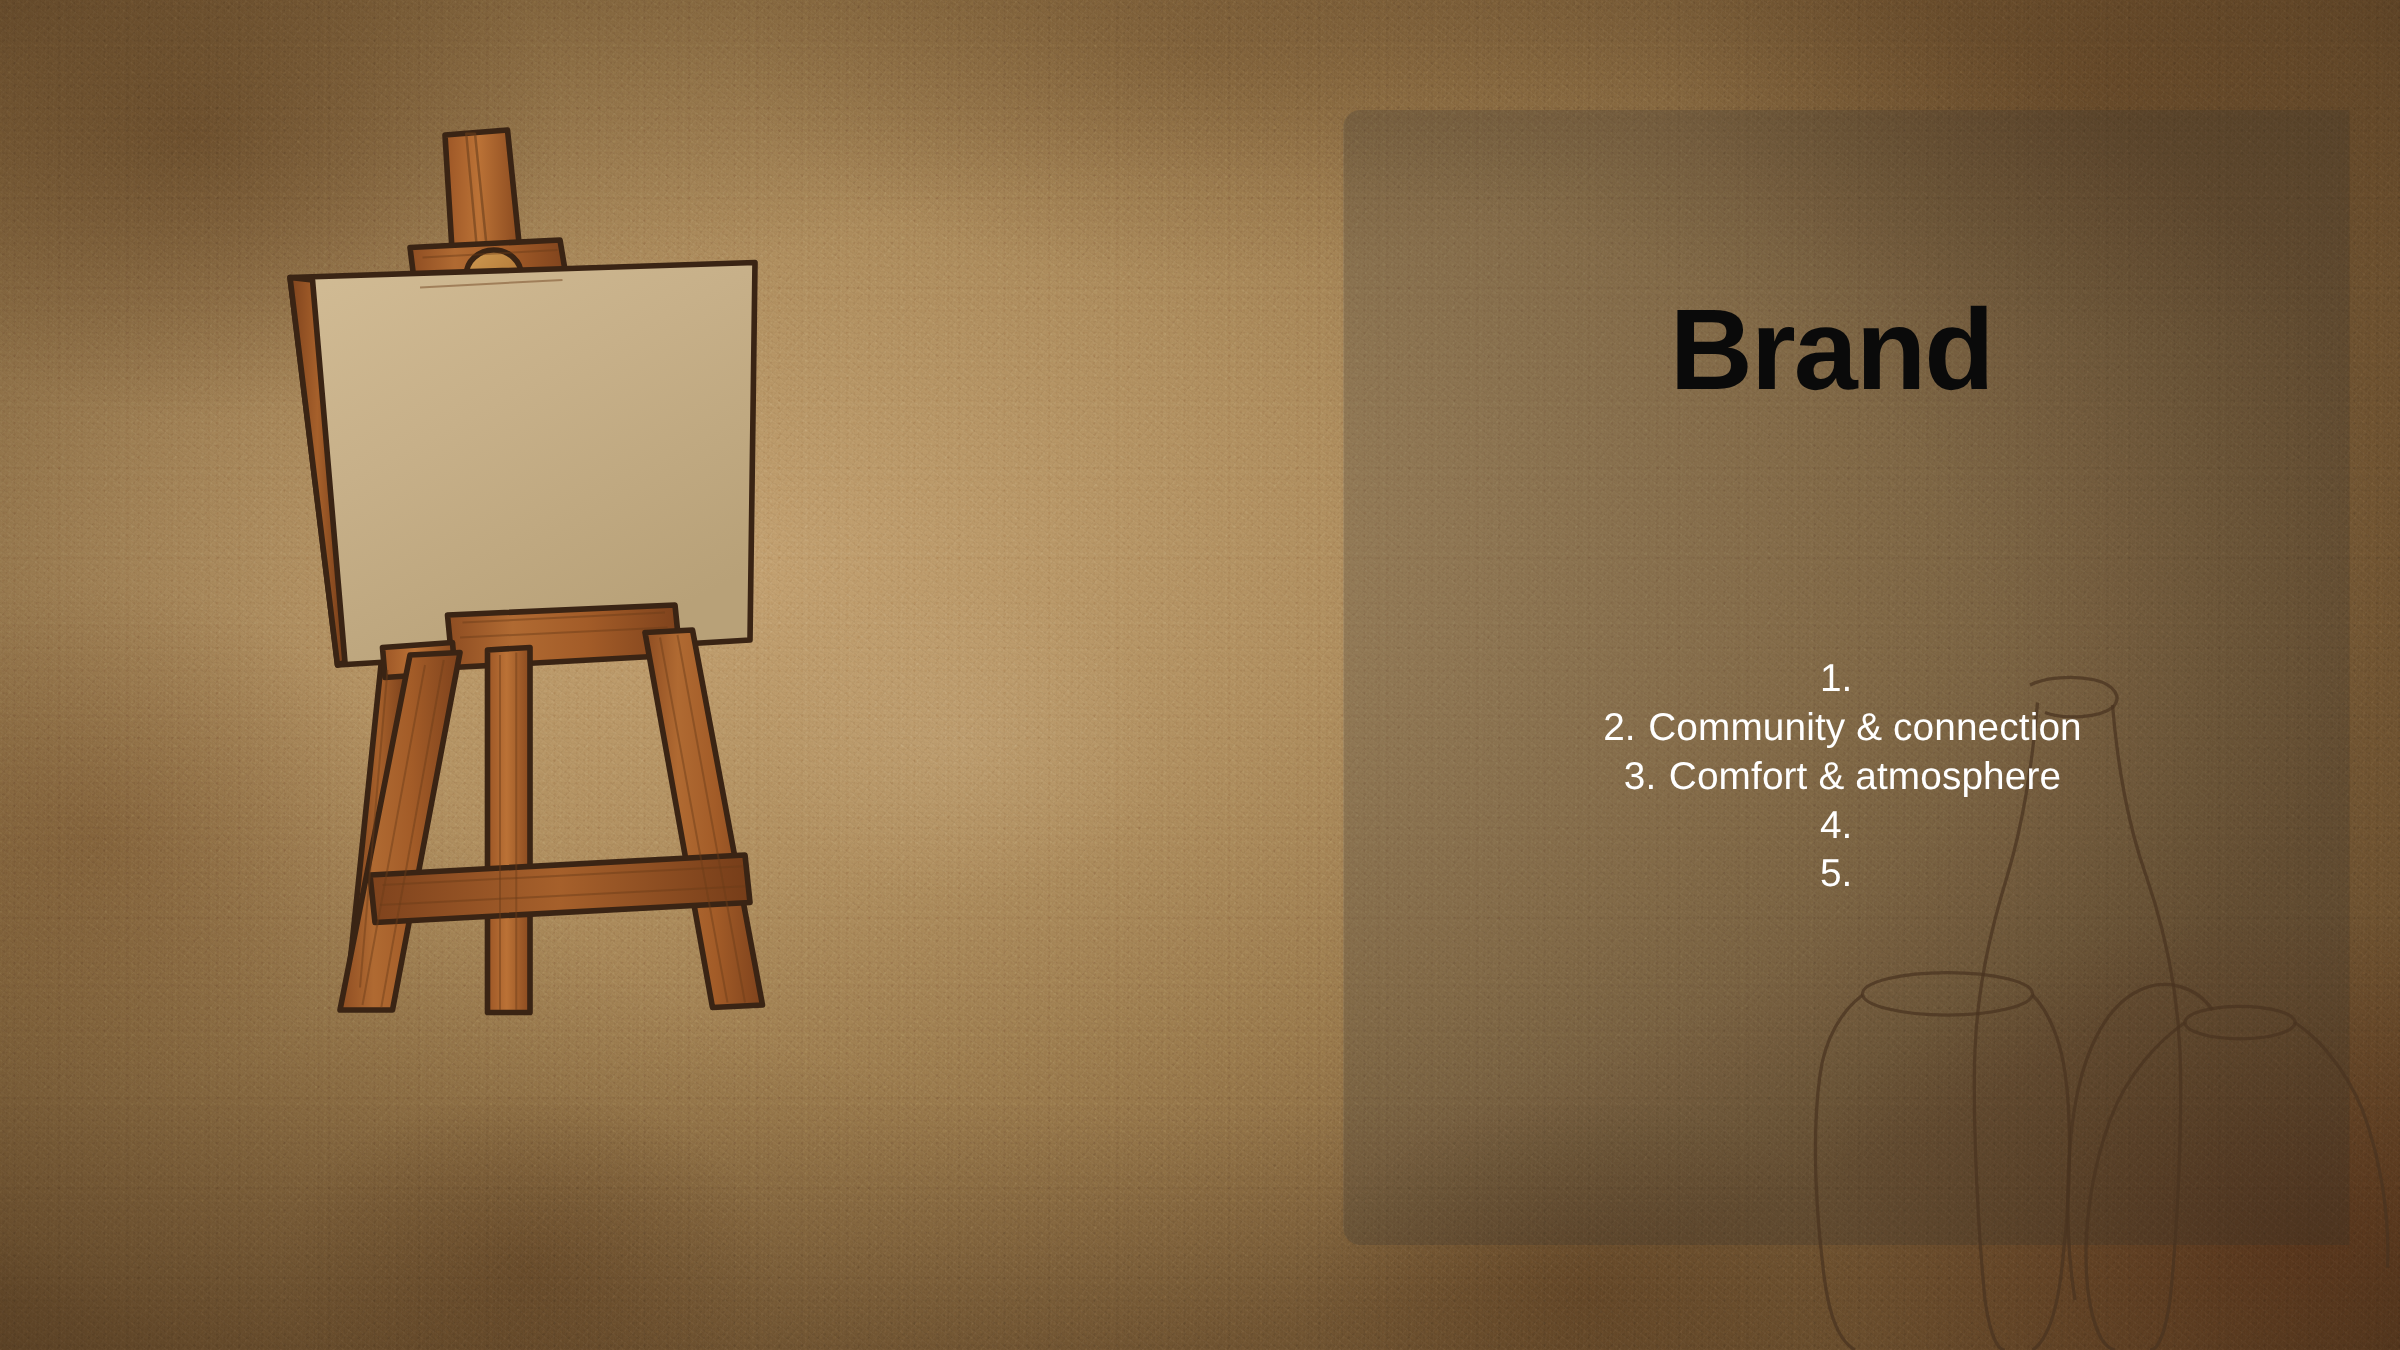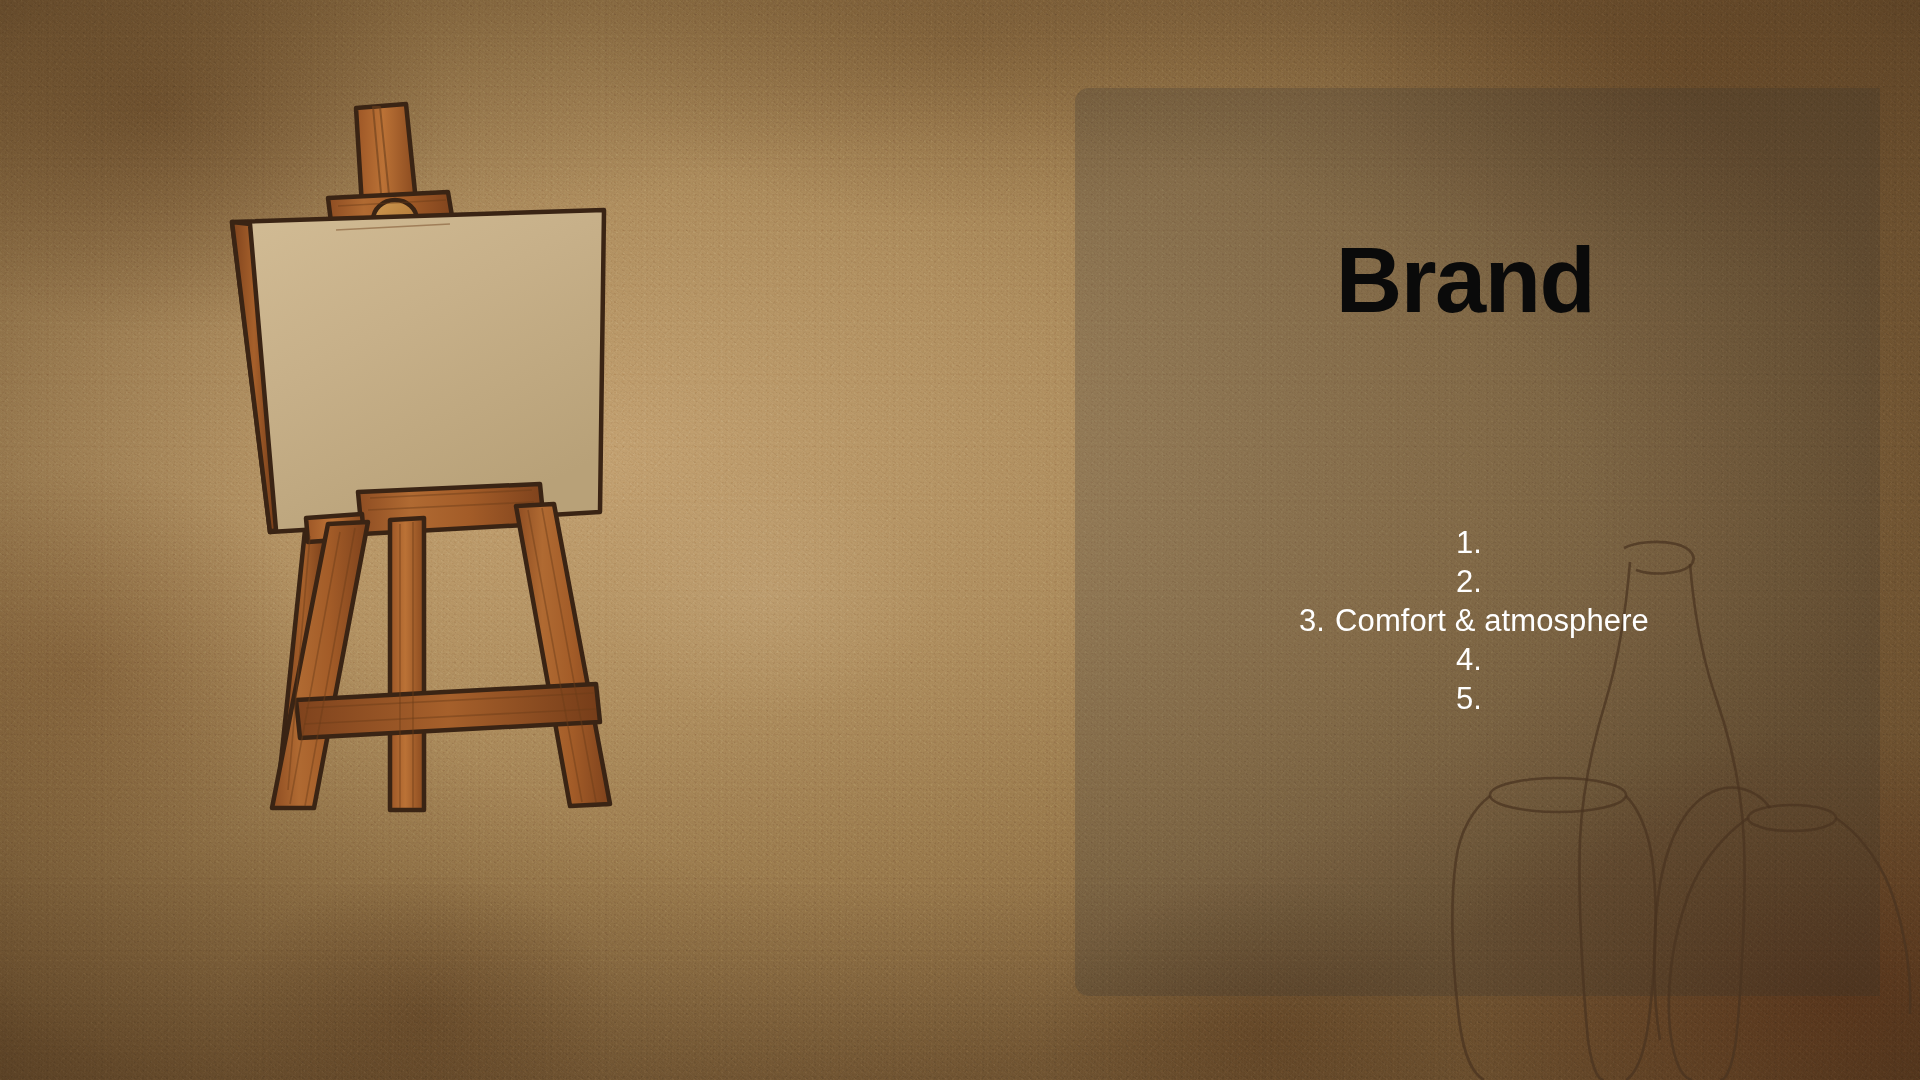--- a/index.html
+++ b/index.html
@@ -282,20 +282,21 @@
   <div id="title-block">
     <span class="tline">Brand</span>
   </div>
 
   <ol id="values-list">
     <li>
       <span class="num">1.</span>
     </li>
     <li>
       <span class="num">2.</span>
+      <span class="txt">Community &amp; connection</span>
     </li>
     <li>
       <span class="num">3.</span>
       <span class="txt">Comfort &amp; atmosphere</span>
     </li>
     <li>
       <span class="num">4.</span>
     </li>
     <li>
       <span class="num">5.</span>

